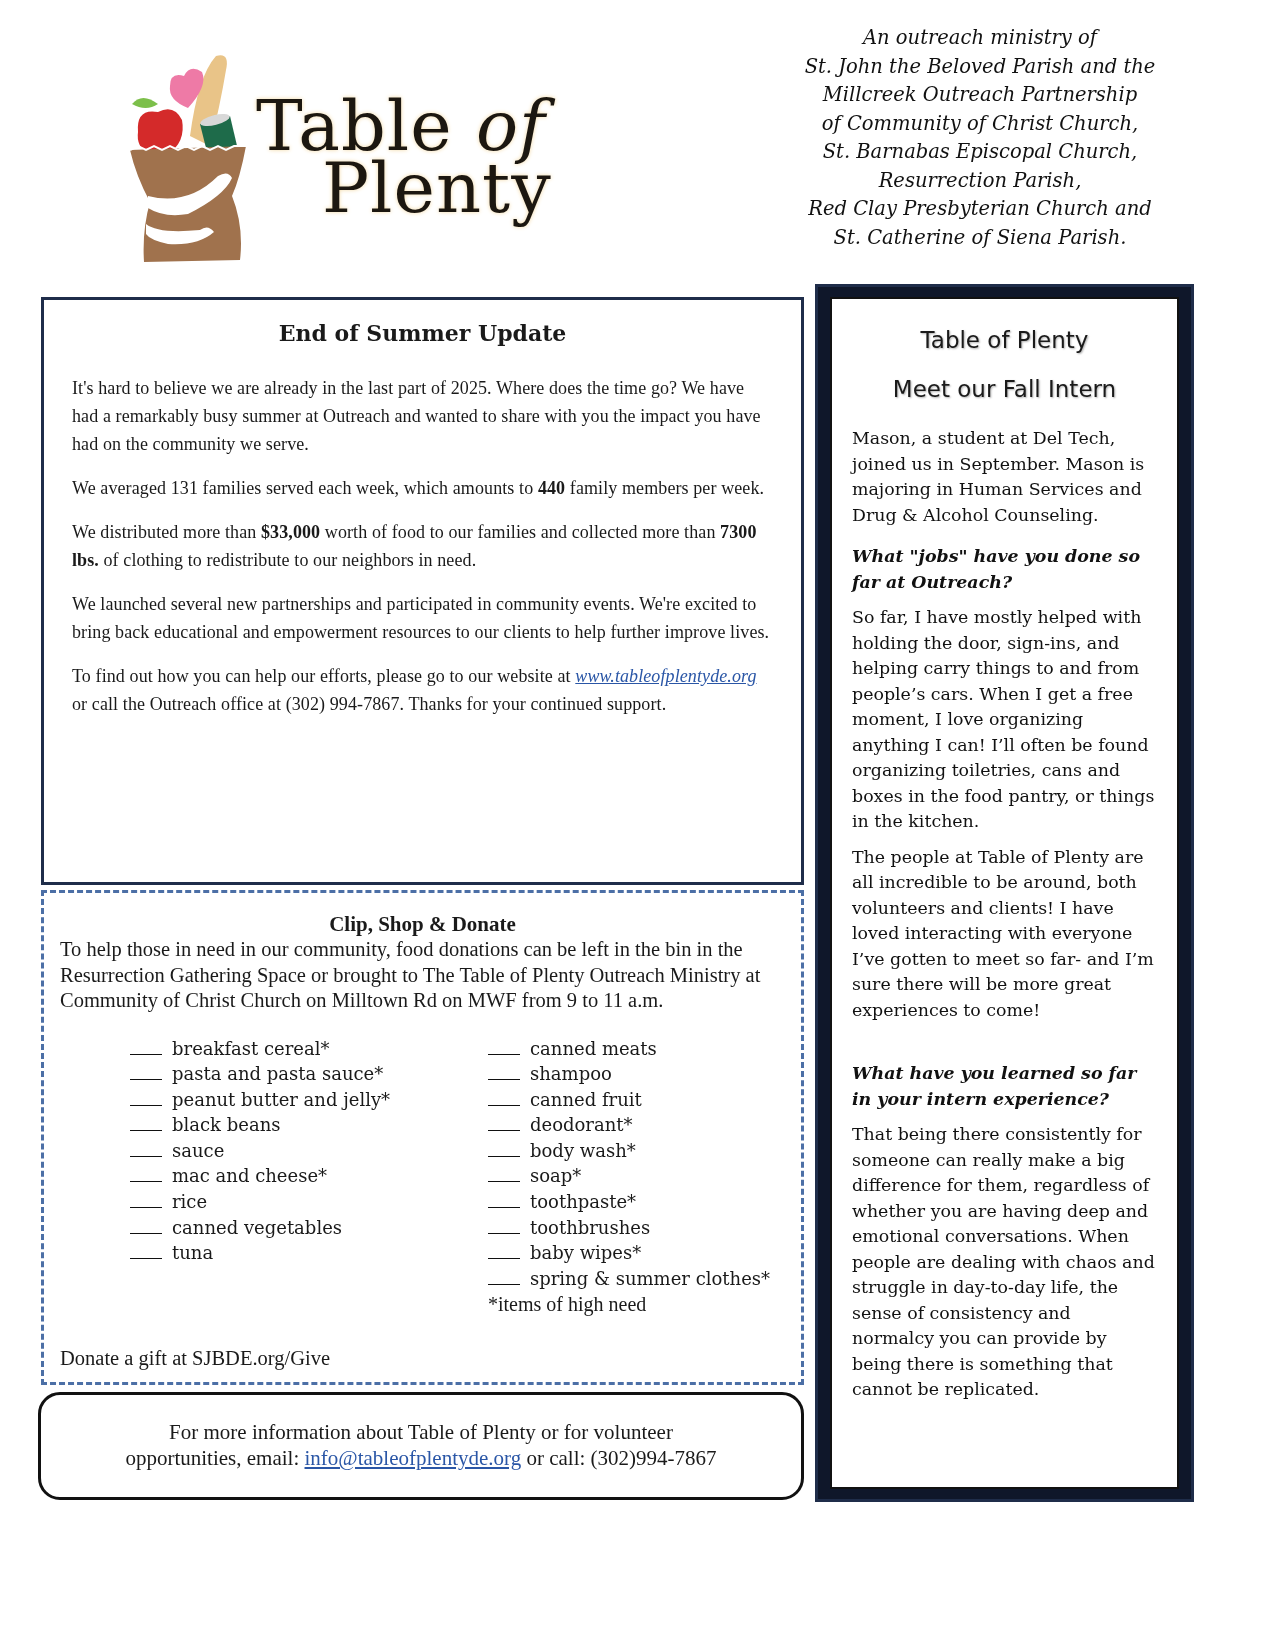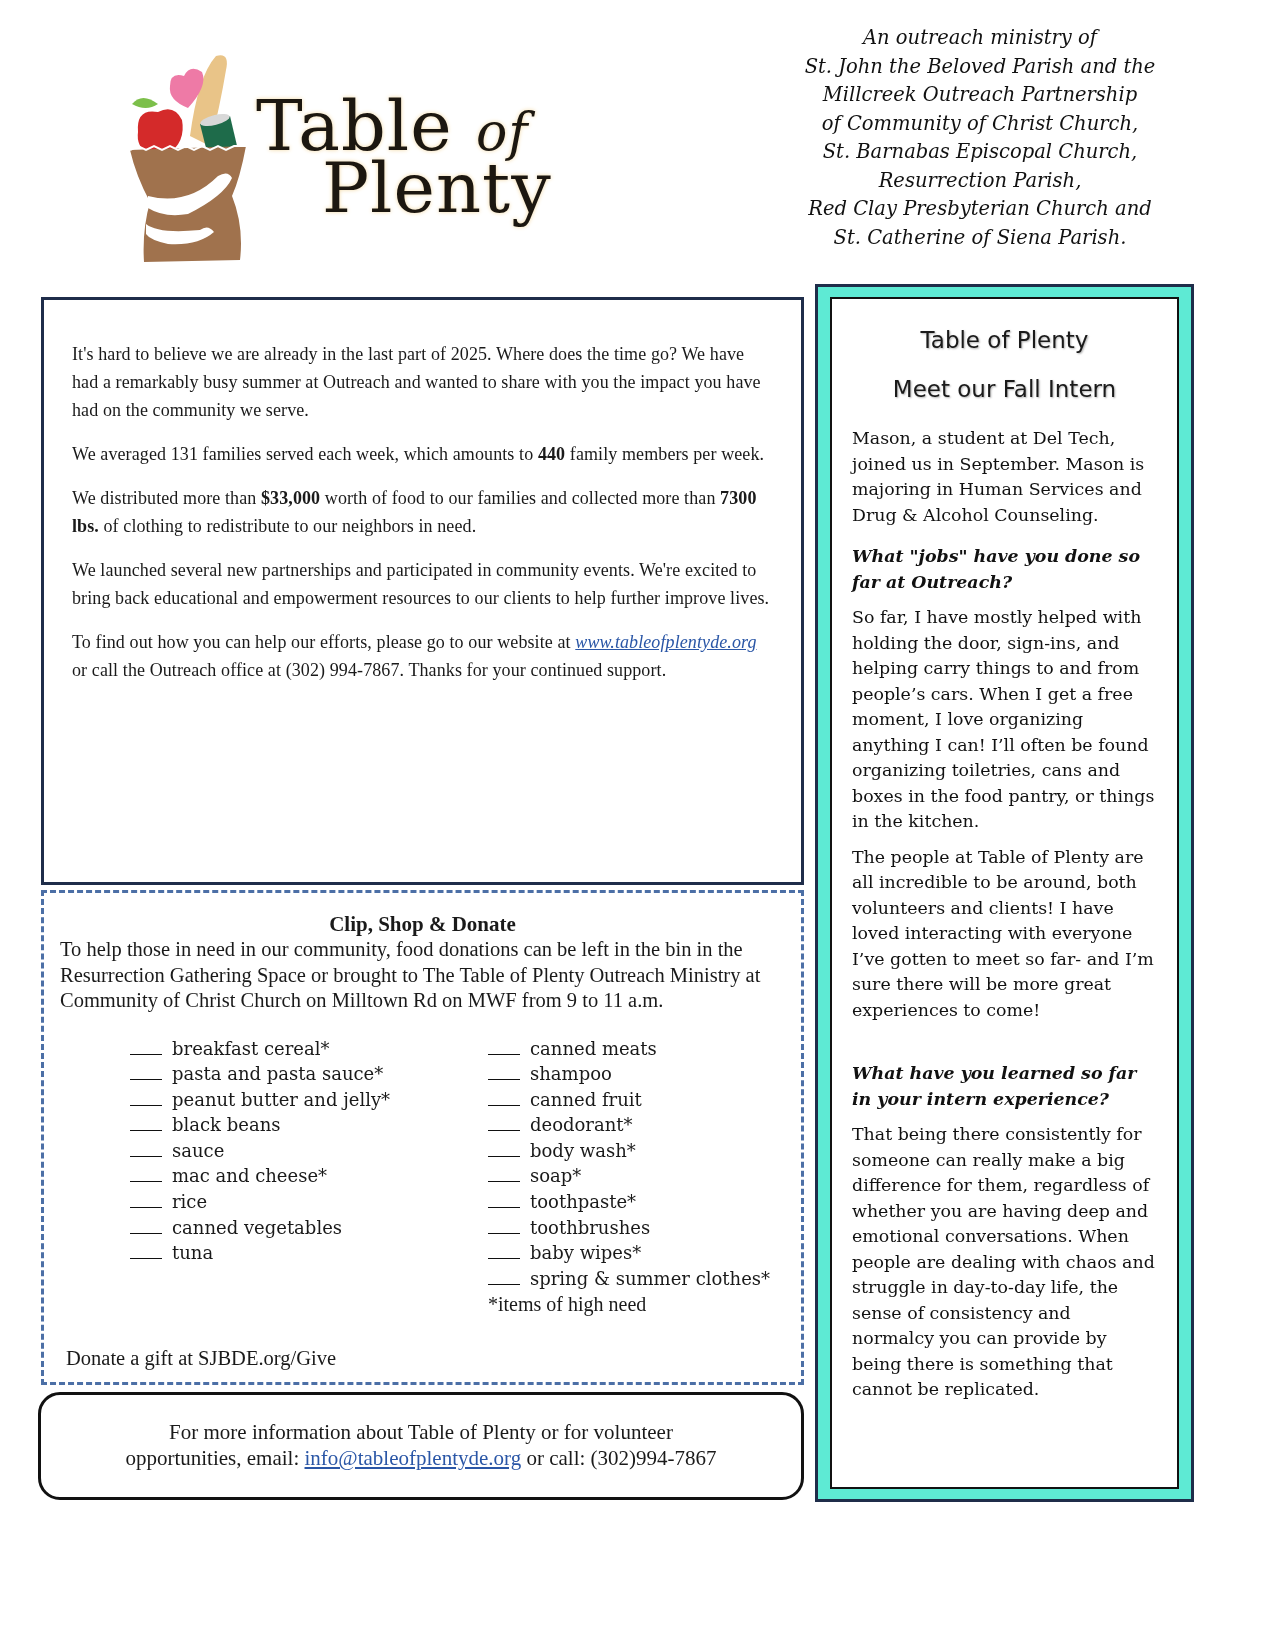--- a/index.html
+++ b/index.html
@@ -4,21 +4,21 @@
 <style>
   * { box-sizing: border-box; margin: 0; padding: 0; }
   html, body { width: 1275px; height: 1650px; background: #ffffff; }
   body { position: relative; font-family: "DejaVu Serif", "Liberation Serif", serif; color: #1a1a1a; overflow: hidden; }
 
   
   .logo { position: absolute; left: 128px; top: 46px; width: 460px; height: 220px; }
   .logo-bag { position: absolute; left: 0; top: 0; width: 130px; height: 220px; }
   .logo-text { position: absolute; left: 128px; top: 40px; width: 340px; height: 180px; font-family: "DejaVu Serif", serif; color: #1c1710; }
   .logo-line1 { position: absolute; left: 0; top: 0; font-size: 70px; line-height: 80px; white-space: nowrap; letter-spacing: 1px; text-shadow: 0 0 4px #f3d9a4; }
-  .logo-line1 .of { font-family: "DejaVu Serif", serif; font-style: italic; font-size: 52px; }
+  .logo-line1 .of { font-family: "DejaVu Serif", serif; font-style: italic; font-size: 70px; }
   .logo-line2 { position: absolute; left: 66px; top: 60px; font-size: 70px; line-height: 84px; white-space: nowrap; letter-spacing: 1px; text-shadow: 0 0 4px #f3d9a4; }
 
   
   .ministry { position: absolute; left: 780px; top: 24px; width: 400px; text-align: center; font-family: "DejaVu Serif", serif; font-style: italic; font-size: 19.5px; line-height: 28.5px; color: #111; }
   .ministry div { white-space: nowrap; }
 
   
   .update { position: absolute; left: 41px; top: 297px; width: 763px; height: 588px; border: 3px solid #1f2d4a; padding: 16px 28px 0 28px; }
   .update h1 { font-family: "DejaVu Serif", serif; font-weight: bold; font-size: 22px; text-align: center; margin-top: 0; line-height: 34px; color: #1a1a1a; }
   .update p { font-family: "Liberation Serif", serif; font-size: 18px; line-height: 28px; margin-top: 16px; color: #1a1a1a; letter-spacing: 0.1px; }
@@ -30,28 +30,28 @@
   .clip { position: absolute; left: 41px; top: 890px; width: 763px; height: 495px; border: 3px dashed #4c6fa6; padding: 18px 16px 0 16px; }
   .clip h2 { font-family: "Liberation Serif", serif; font-weight: bold; font-size: 21px; text-align: center; line-height: 26px; }
   .clip .intro { font-family: "Liberation Serif", serif; font-size: 20.5px; line-height: 25.5px; }
   .lists { position: relative; height: 300px; margin-top: 22px; }
   .list { position: absolute; top: 0; list-style: none; font-family: "DejaVu Serif", serif; font-size: 18px; line-height: 25.6px; }
   .list.left { left: 70px; }
   .list.right { left: 428px; }
   .list li { white-space: nowrap; display: flex; align-items: baseline; }
   .blank { display: inline-block; width: 32px; border-bottom: 1.5px solid #111; margin-right: 10px; height: 14px; }
   .high-need { font-family: "Liberation Serif", serif; font-size: 20px; line-height: 26px; }
-  .donate { position: absolute; left: 22px; top: 454px; font-family: "Liberation Serif", serif; font-size: 20.5px; }
+  .donate { position: absolute; left: 16px; top: 454px; font-family: "Liberation Serif", serif; font-size: 20.5px; }
 
   
   .contact { position: absolute; left: 38px; top: 1392px; width: 766px; height: 108px; border: 3px solid #111; border-radius: 22px; text-align: center; font-family: "Liberation Serif", serif; font-size: 21px; line-height: 26px; padding-top: 24px; }
   .contact a { color: #2a56a6; text-decoration: underline; }
 
   
-  .sidebar-outer { position: absolute; left: 815px; top: 284px; width: 379px; height: 1218px; border: 3px solid #1f2d4a; background: #5eead4; }
+  .sidebar-outer { position: absolute; left: 815px; top: 284px; width: 379px; height: 1218px; border: 3px solid #1f2d4a; background: #0f172a; }
   .sidebar-inner { position: absolute; left: 12px; top: 10px; width: 349px; height: 1192px; background: #fff; border: 2px solid #111; padding: 0 20px 0 20px; }
   .sidebar-inner h2 { font-family: "DejaVu Sans", sans-serif; font-weight: normal; font-size: 23px; text-align: center; line-height: 30px; text-shadow: 1px 1px 2px #b0b0b0; }
   .sidebar-inner h2.t1 { margin-top: 26px; }
   .sidebar-inner h2.t2 { margin-top: 19px; }
   .sidebar-inner p { font-family: "DejaVu Serif", serif; font-size: 17.4px; line-height: 25.5px; margin-top: 10px; color: #111; }
   .sidebar-inner p.lead { margin-top: 22px; }
   .sidebar-inner p.q { font-weight: bold; font-style: italic; margin-top: 16px; }
   .sidebar-inner p.q.spaced { margin-top: 38px; }
 </style>
 </head>
@@ -88,20 +88,21 @@
   <div>St. John the Beloved Parish and the</div>
   <div>Millcreek Outreach Partnership</div>
   <div>of  Community of Christ Church,</div>
   <div>St. Barnabas Episcopal Church,</div>
   <div>Resurrection Parish,</div>
   <div>Red Clay Presbyterian Church and</div>
   <div>St. Catherine of Siena Parish.</div>
 </div>
 
 <section class="update">
+  <h1>End of Summer Update</h1>
   <p class="first">It's hard to believe we are already in the last part of 2025.  Where does the time go?  We have had a remarkably busy summer at Outreach and wanted to share with you the impact you have had on the community we serve.</p>
   <p><span>We averaged 131 families served each week, which amounts to </span><b>440</b><span> family members per week.</span></p>
   <p><span>We distributed more than </span><b>$33,000</b><span> worth of food to our families and collected more than </span><b>7300 lbs.</b><span> of clothing to redistribute to our neighbors in need.</span></p>
   <p>We launched several new partnerships and participated in community events.  We're excited to bring back educational and empowerment resources to our clients to help further improve lives.</p>
   <p><span>To find out how you can help our efforts, please go to our website at </span><a>www.tableofplentyde.org</a><span> or call the Outreach office at (302) 994-7867.  Thanks for your continued support.</span></p>
 </section>
 
 <section class="clip">
   <h2>Clip, Shop &amp; Donate</h2>
   <div class="intro">To help those in need in our community, food donations can be left in the bin in the Resurrection Gathering Space or brought to The Table of Plenty Outreach Ministry at  Community of Christ Church on Milltown Rd on MWF from 9 to 11 a.m.</div>

